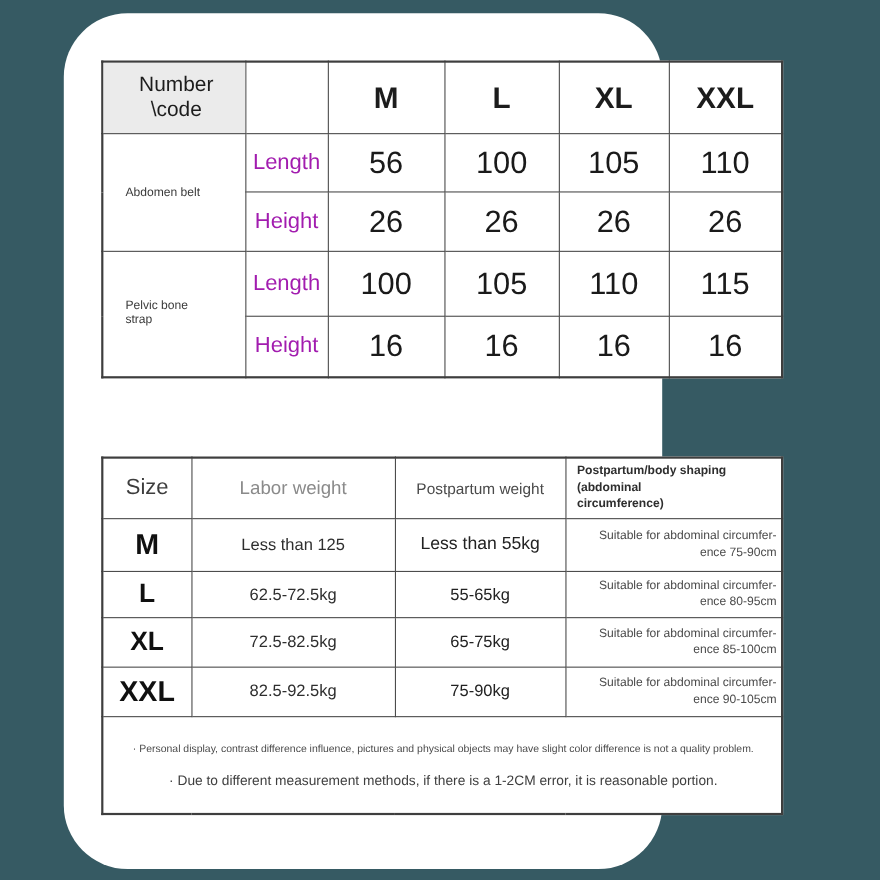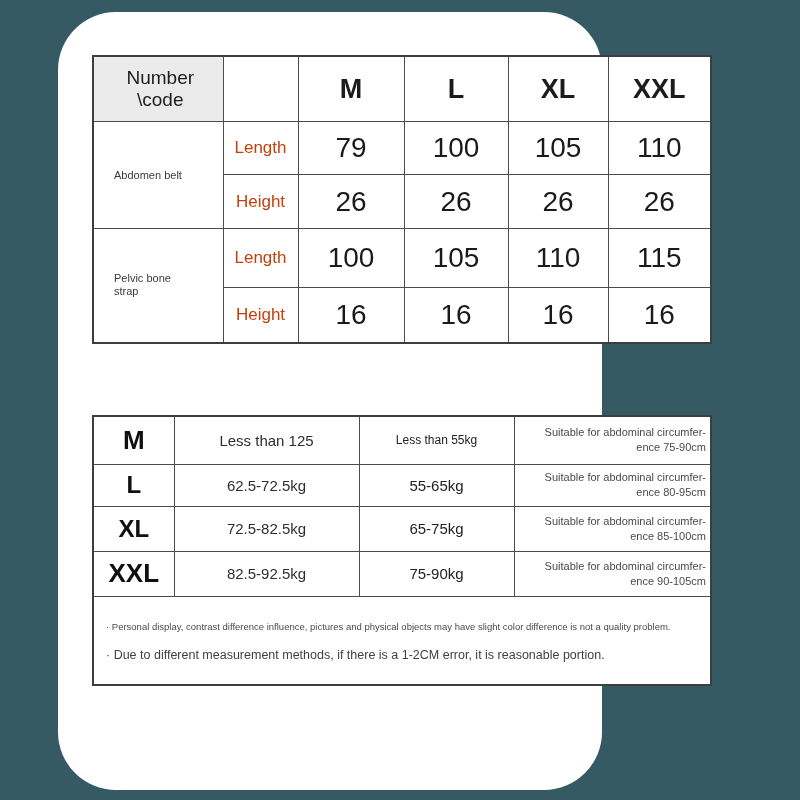--- a/index.html
+++ b/index.html
@@ -40,45 +40,45 @@
   .t1 .corner { font-size: 19px; color: #1d1d1d; }
   .t1 .corner .hl {
     background: #ebebeb;
     display: inline-block;
     padding: 10px 8px 10px 12px;
   }
   .t1 .szh { font-size: 27px; font-weight: 600; color: #1c1c1c; }
   .t1 .sec { font-size: 11px; color: #3a3a3a; text-align: left; padding-left: 20px; margin-top: 40px; }
   .t1 .sec.pelvic { font-size: 11px; }
   .t1 .sec .wrapnarrow { display: inline-block; width: 82px; text-align: left; line-height: 1.25; }
-  .t1 .sub { font-size: 17px; color: #c2410c; }
+  .t1 .sub { font-size: 20px; color: #a21caf; }
   .t1 .val { font-size: 28px; color: #1a1a1a; font-weight: 500; }
   
   .t2 {
     left: 34px; top: 403px;  
     width: 618px;
     border: 2px solid #3e3e3e;
   }
   .t2 .h-size { font-size: 20px; color: #3d3d3d; }
   .t2 .h-labor { font-size: 17px; color: #8a8a8a; }
   .t2 .h-post { font-size: 14px; color: #4a4a4a; }
   .t2 .h-shape {
     font-size: 11px; font-weight: 700; color: #2e2e2e;
     text-align: left; padding: 0 6px 0 10px; line-height: 1.35;
   }
   .t2 .c-size { font-size: 24px; font-weight: 700; color: #101010; }
   .t2 .c-labor { font-size: 15px; color: #2e2e2e; }
-  .t2 .c-post { font-size: 12px; color: #222222; }
+  .t2 .c-post { font-size: 16px; color: #222222; }
   .t2 .c-kg { font-size: 15px; }
   .t2 .c-shape {
     font-size: 11px; color: #4a4a4a;
     text-align: right; padding: 0 4px 0 10px; line-height: 1.35;
   }
   .t2 .notes {
-    text-align: left;
+    text-align: center;
     vertical-align: top;
     padding: 24px 10px 0 12px;
   }
   .t2 .notes .n1 { font-size: 9.5px; color: #4a4a4a; margin: 0 0 16px 0; }
   .t2 .notes .n2 { font-size: 12.5px; color: #3f3f3f; margin: 0; }
 </style>
 </head>
 <body>
 
 <div class="panel">
@@ -99,21 +99,21 @@
       </td>
       <td></td>
       <td class="szh">M</td>
       <td class="szh">L</td>
       <td class="szh">XL</td>
       <td class="szh">XXL</td>
     </tr>
     <tr style="height:53px">
       <td class="sec" rowspan="2">Abdomen belt</td>
       <td class="sub">Length</td>
-      <td class="val">79</td>
+      <td class="val">56</td>
       <td class="val">100</td>
       <td class="val">105</td>
       <td class="val">110</td>
     </tr>
     <tr style="height:54px">
       <td class="sub">Height</td>
       <td class="val">26</td>
       <td class="val">26</td>
       <td class="val">26</td>
       <td class="val">26</td>
@@ -139,20 +139,29 @@
     </table>
 
   <table class="t2">
     <colgroup>
       <col style="width:81px">
         <col style="width:185px">
         <col style="width:155px">
         <col style="width:197px">
     </colgroup>
     <tbody>
+        <tr style="height:55px">
+      <th class="h-size">Size</th>
+      <th class="h-labor">Labor weight</th>
+      <th class="h-post">Postpartum weight</th>
+      <th class="h-shape">
+        <span>Postpartum/body shaping (abdominal</span><br>
+        <span>circumference)</span>
+      </th>
+    </tr>
     <tr style="height:48px">
       <td class="c-size" style="font-size:26px">M</td>
       <td class="c-labor">Less than 125</td>
       <td class="c-post">Less than 55kg</td>
       <td class="c-shape">
         <span>Suitable for abdominal circumfer-</span><br>
         <span>ence 75-90cm</span>
       </td>
     </tr>
     <tr style="height:42px">

